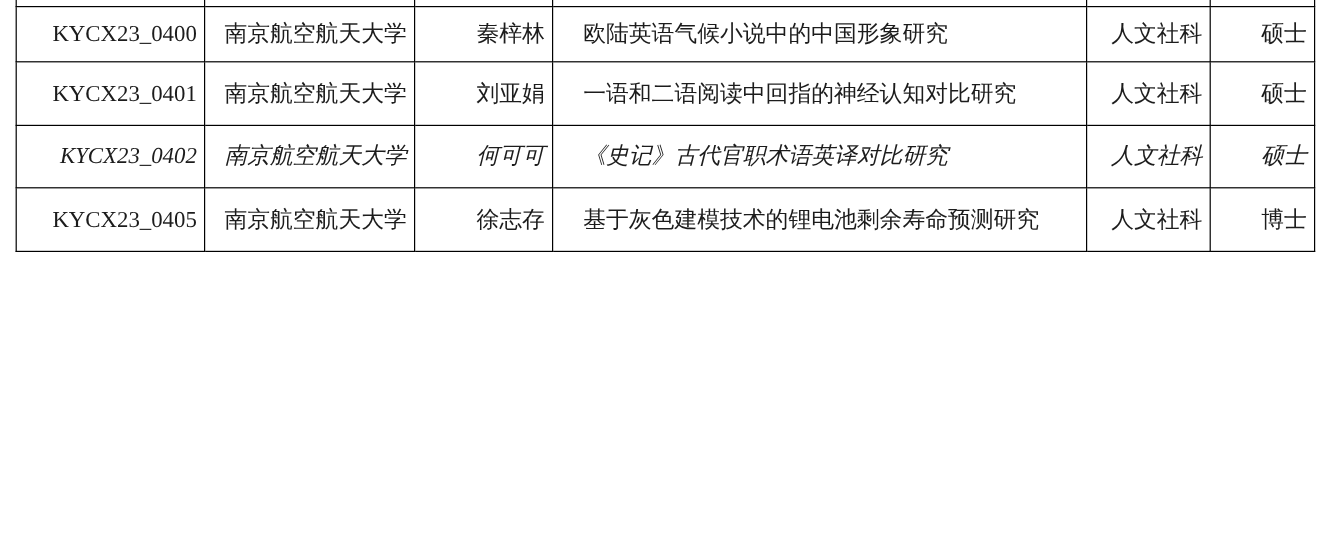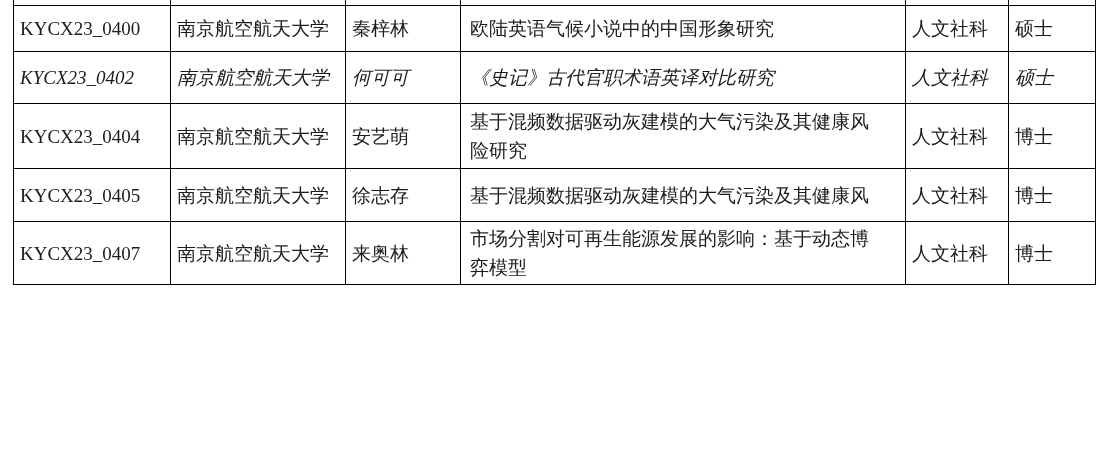--- a/index.html
+++ b/index.html
@@ -20,28 +20,28 @@
     left: 13px;
     top: 0;
     width: 1082px;
     border-collapse: collapse;
     table-layout: fixed;
   }
   table.doc-table td {
     border: 1.5px solid #000000;
     font-size: 19px;
     line-height: 29px;
-    text-align: left;
+    text-align: right;
     vertical-align: middle;
     padding: 2px 6px;
     overflow: hidden;
   }
   table.doc-table td.cell-title {
     text-align: left;
-    padding-left: 9px;
+    padding-left: 25px;
     padding-right: 9px;
     white-space: pre-line;
   }
   table.doc-table tr.partial-row td {
     border-top: none;
     height: 5px;
     padding: 0;
     line-height: 0;
   }
   
@@ -75,54 +75,44 @@
 
     <tr class="rh-45">
       <td>KYCX23_0400</td>
       <td>南京航空航天大学</td>
       <td>秦梓林</td>
       <td class="cell-title">欧陆英语气候小说中的中国形象研究</td>
       <td>人文社科</td>
       <td>硕士</td>
     </tr>
 
+    <tr class="rh-52">
+      <td>KYCX23_0401</td>
+      <td>南京航空航天大学</td>
+      <td>刘亚娟</td>
+      <td class="cell-title">一语和二语阅读中回指的神经认知对比研究</td>
+      <td>人文社科</td>
+      <td>硕士</td>
+    </tr>
 
     <tr class="rh-51">
       <td>KYCX23_0402</td>
       <td>南京航空航天大学</td>
       <td>何可可</td>
       <td class="cell-title">《史记》古代官职术语英译对比研究</td>
       <td>人文社科</td>
       <td>硕士</td>
     </tr>
 
 
-    <tr class="rh-64">
-      <td>KYCX23_0404</td>
-      <td>南京航空航天大学</td>
-      <td>安艺萌</td>
-      <td class="cell-title">基于混频数据驱动灰建模的大气污染及其健康风
-险研究</td>
-      <td>人文社科</td>
-      <td>博士</td>
-    </tr>
 
     <tr class="rh-52">
       <td>KYCX23_0405</td>
       <td>南京航空航天大学</td>
       <td>徐志存</td>
-      <td class="cell-title">基于混频数据驱动灰建模的大气污染及其健康风</td>
+      <td class="cell-title">基于灰色建模技术的锂电池剩余寿命预测研究</td>
       <td>人文社科</td>
       <td>博士</td>
     </tr>
 
 
-    <tr class="rh-57">
-      <td>KYCX23_0407</td>
-      <td>南京航空航天大学</td>
-      <td>来奥林</td>
-      <td class="cell-title">市场分割对可再生能源发展的影响：基于动态博
-弈模型</td>
-      <td>人文社科</td>
-      <td>博士</td>
-    </tr>
   </tbody>
 </table>
 
 </body></html>

